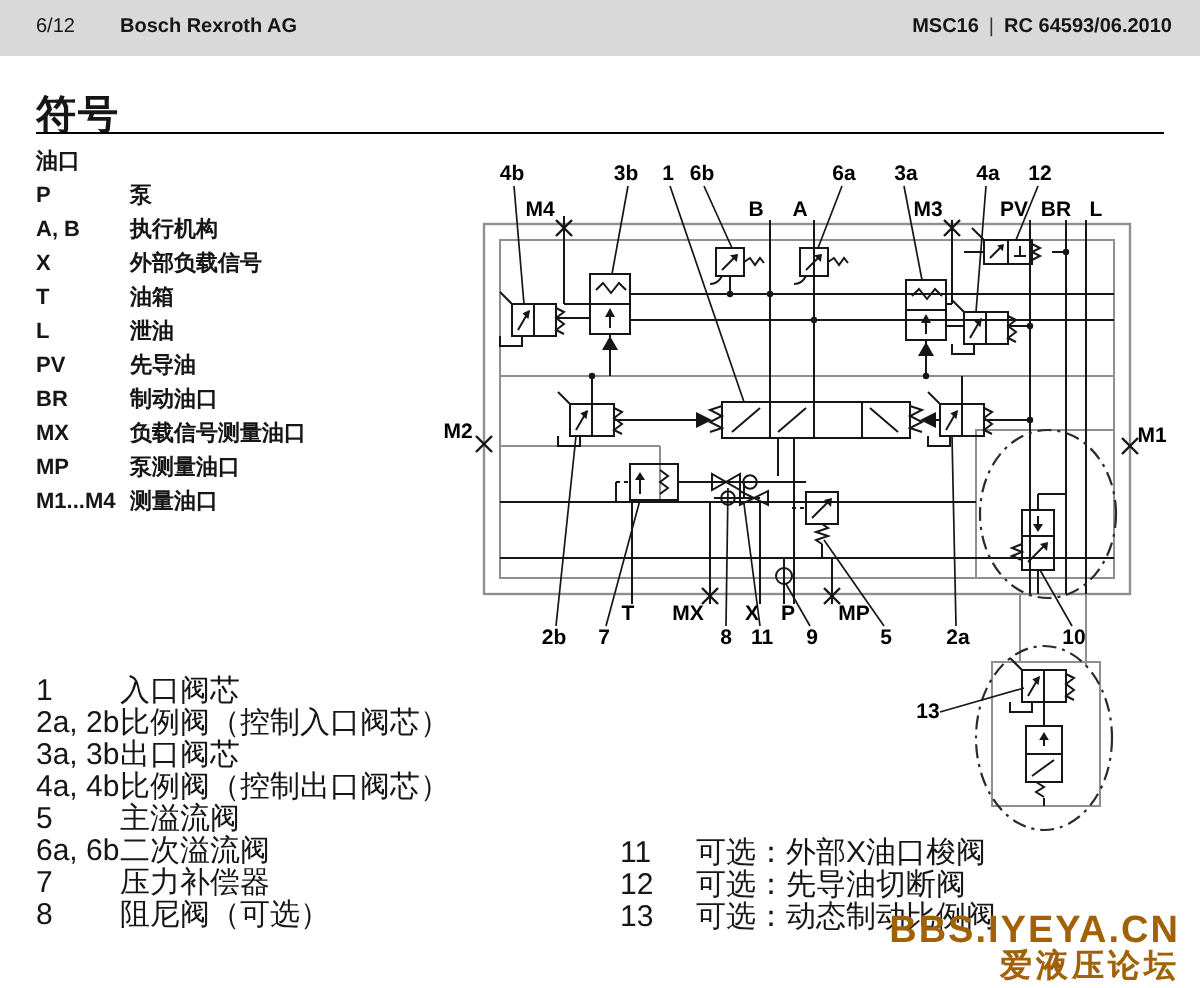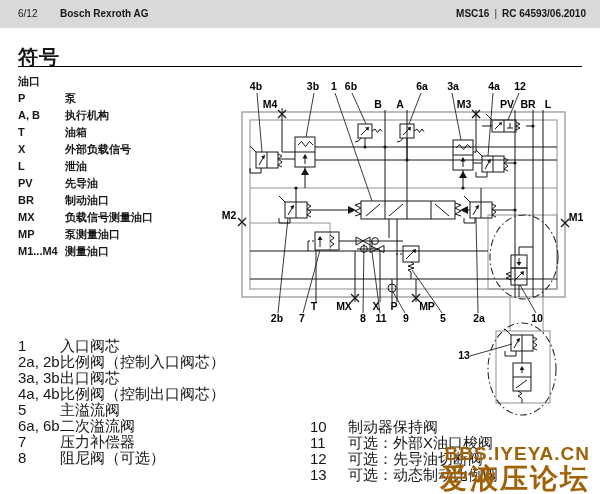--- a/index.html
+++ b/index.html
@@ -29,21 +29,21 @@
   .ports .code { display:inline-block; width:47px; }
 
   .legend { position:absolute; font-size:15px; font-weight:normal; line-height:16px; }
   .legend-left { left:18px; top:338px; }
   .legend-left .code { display:inline-block; width:42px; }
   .legend-right { left:310px; top:419px; }
   .legend-right .code { display:inline-block; width:38px; }
 
   .watermark { position:absolute; right:10px; bottom:1px; text-align:right; font-weight:bold; line-height:1.05; }
   .wm1 { font-size:19px; letter-spacing:1px; }
-  .wm2 { font-size:28px; letter-spacing:2px; }
+  .wm2 { font-size:16px; letter-spacing:2px; }
 
   #diagram { position:absolute; left:220px; top:72px; }
   .dlabel { font-family:"Liberation Sans","DejaVu Sans",sans-serif; font-weight:bold; font-size:10.5px; fill:#000; }
   .blk { stroke:#161616; stroke-width:1; fill:none; }
   .thin { stroke:#161616; stroke-width:0.85; fill:none; }
   .gry { stroke:#8f8f8f; stroke-width:1.2; fill:none; }
   .gry2 { stroke:#8f8f8f; stroke-width:1; fill:none; }
   .dotj { fill:#161616; stroke:none; }
   .dashel { stroke:#2a2a2a; stroke-width:1.1; fill:none; stroke-dasharray:7 3 1.5 3; }
   .fillb { fill:#161616; stroke:none; }
@@ -60,22 +60,22 @@
 </div>
 
 <div class="page-title">符号</div>
 <div class="title-rule"></div>
 
 <div class="ports">
   <div class="heading">油口</div>
   <div id="ports-rows">
       <div class="row"><span class="code">P</span><span class="desc">泵</span></div>
       <div class="row"><span class="code">A, B</span><span class="desc">执行机构</span></div>
+      <div class="row"><span class="code">X</span><span class="desc">外部负载信号</span></div>
       <div class="row"><span class="code">T</span><span class="desc">油箱</span></div>
-      <div class="row"><span class="code">X</span><span class="desc">外部负载信号</span></div>
       <div class="row"><span class="code">L</span><span class="desc">泄油</span></div>
       <div class="row"><span class="code">PV</span><span class="desc">先导油</span></div>
       <div class="row"><span class="code">BR</span><span class="desc">制动油口</span></div>
       <div class="row"><span class="code">MX</span><span class="desc">负载信号测量油口</span></div>
       <div class="row"><span class="code">MP</span><span class="desc">泵测量油口</span></div>
       <div class="row"><span class="code">M1...M4</span><span class="desc">测量油口</span></div>
     </div>
 </div>
 
 <svg id="diagram" width="380" height="348" viewBox="0 0 380 348" aria-label="hydraulic schematic">
@@ -368,21 +368,20 @@
     <div class="row"><span class="code">1</span><span class="desc">入口阀芯</span></div>
     <div class="row"><span class="code">2a, 2b</span><span class="desc">比例阀（控制入口阀芯）</span></div>
     <div class="row"><span class="code">3a, 3b</span><span class="desc">出口阀芯</span></div>
     <div class="row"><span class="code">4a, 4b</span><span class="desc">比例阀（控制出口阀芯）</span></div>
     <div class="row"><span class="code">5</span><span class="desc">主溢流阀</span></div>
     <div class="row"><span class="code">6a, 6b</span><span class="desc">二次溢流阀</span></div>
     <div class="row"><span class="code">7</span><span class="desc">压力补偿器</span></div>
     <div class="row"><span class="code">8</span><span class="desc">阻尼阀（可选）</span></div>
   </div>
 <div class="legend legend-right" id="legend-right">
-    <div class="row"><span class="code">10</span><span class="desc">制动器保持阀</span></div>
     <div class="row"><span class="code">11</span><span class="desc">可选：外部X油口梭阀</span></div>
     <div class="row"><span class="code">12</span><span class="desc">可选：先导油切断阀</span></div>
     <div class="row"><span class="code">13</span><span class="desc">可选：动态制动比例阀</span></div>
   </div>
 
 <div class="watermark" style="color: #a16207;">
   <div class="wm1">BBS.IYEYA.CN</div>
   <div class="wm2">爱液压论坛</div>
 </div>
 

